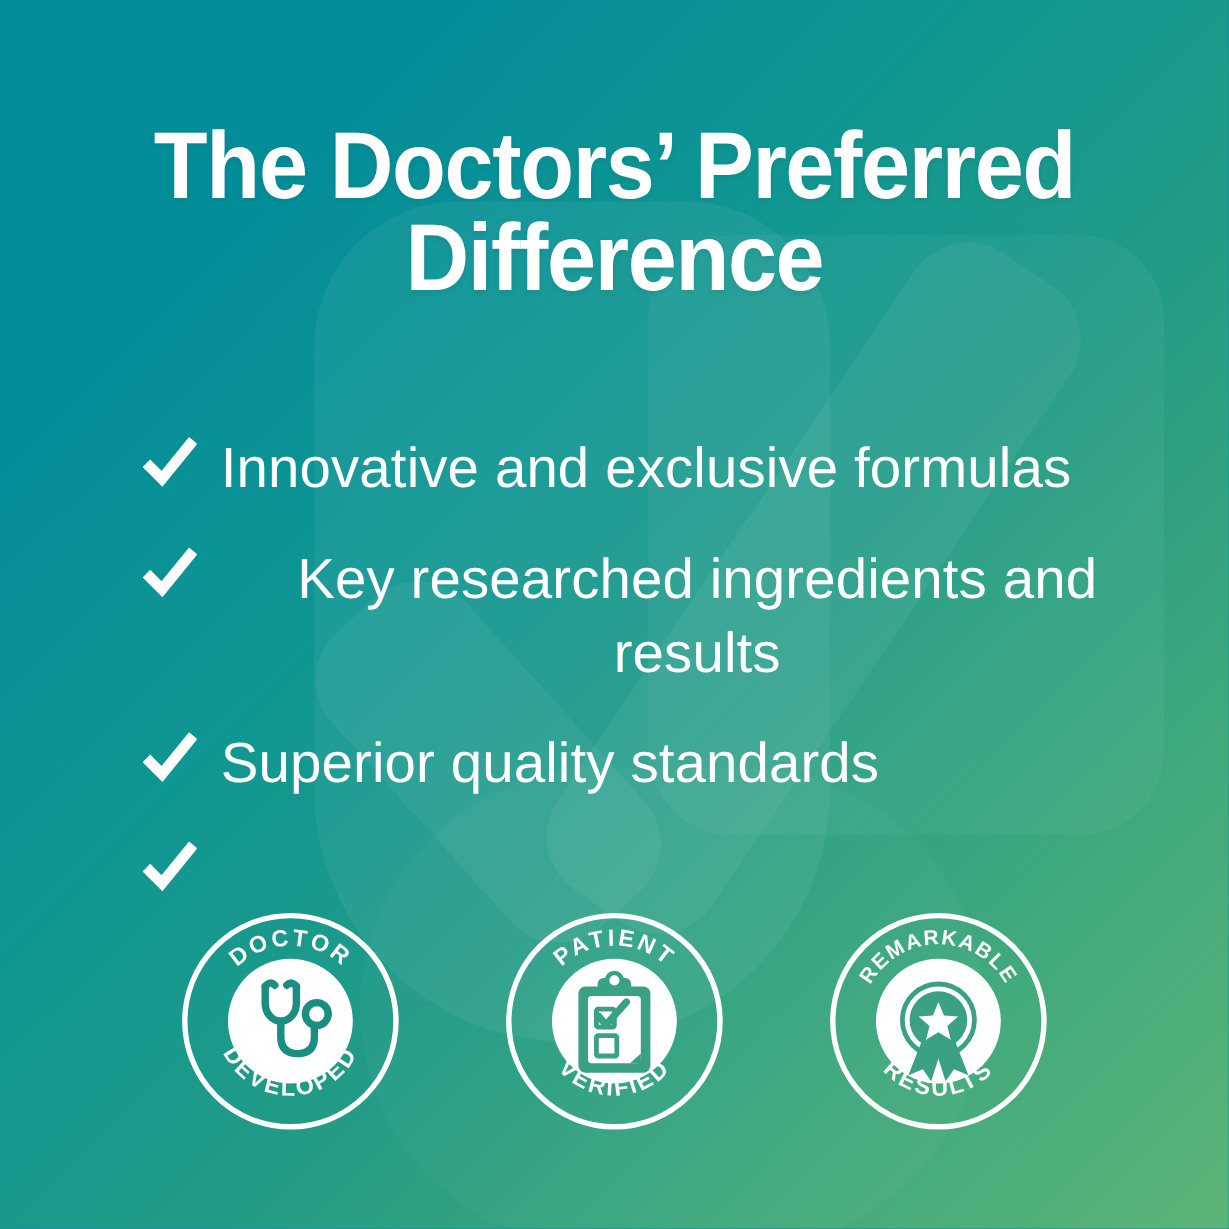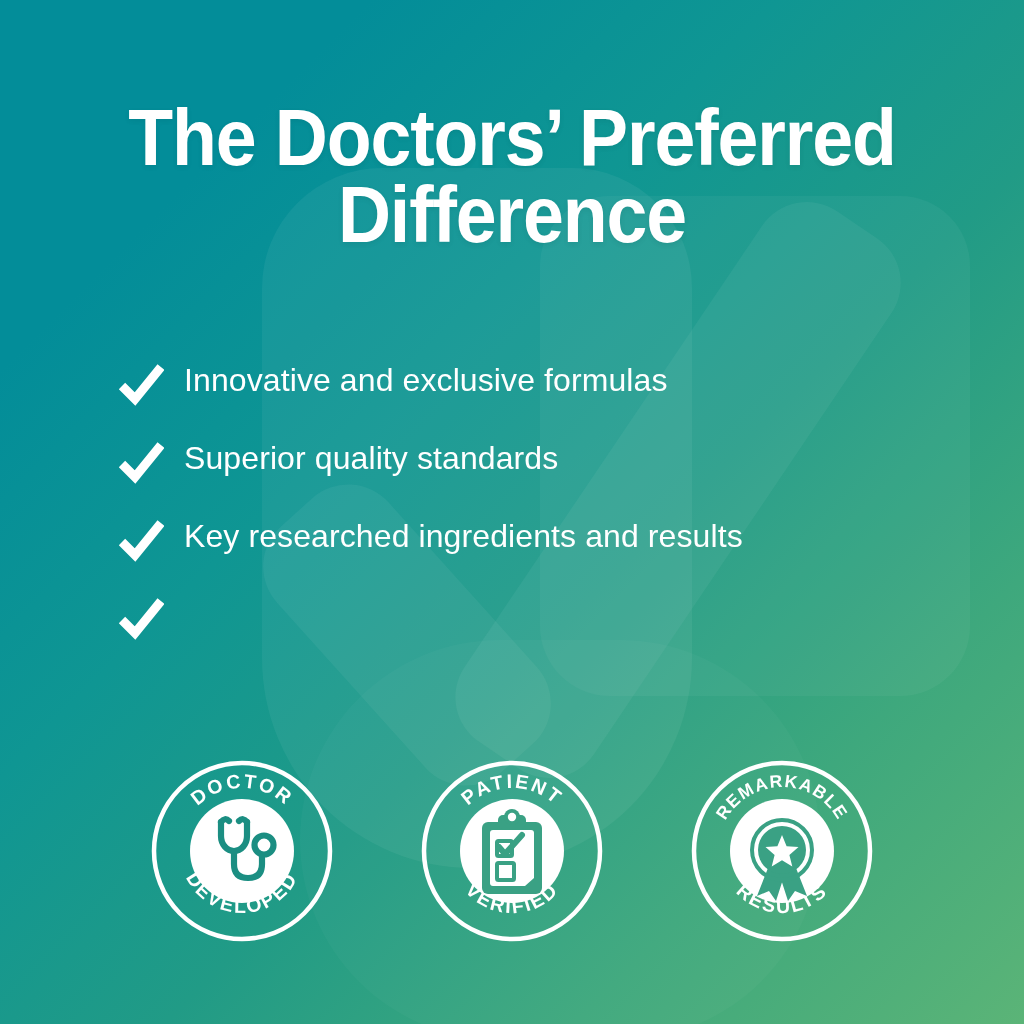--- a/index.html
+++ b/index.html
@@ -129,21 +129,21 @@
     flex: 0 0 auto;
     width: 46px;
     height: 46px;
     margin-right: 20px;
     margin-top: 4px;
   }
   .check svg { display: block; }
 
   .btext {
     color: #ffffff;
-    font-size: 32px;
+    font-size: 47px;
     line-height: 1.33;
     font-weight: 400;
     letter-spacing: 0.1px;
     white-space: pre-line;
     padding-top: 1px;
     text-align: center;
   }
 
   
   .badges {
@@ -192,30 +192,30 @@
         </span>
         <span class="btext">Innovative and exclusive formulas</span>
       </div>
 
       <div class="bullet">
         <span class="check">
           <svg viewBox="0 0 46 46" width="46" height="46" aria-hidden="true">
             <path d="M4 24 L17 37 L43 5" fill="none" stroke="#ffffff" stroke-width="9" stroke-linecap="butt" stroke-linejoin="miter"></path>
           </svg>
         </span>
-        <span class="btext">Superior quality standards</span>
+        <span class="btext">Key researched ingredients and results</span>
       </div>
 
       <div class="bullet">
         <span class="check">
           <svg viewBox="0 0 46 46" width="46" height="46" aria-hidden="true">
             <path d="M4 24 L17 37 L43 5" fill="none" stroke="#ffffff" stroke-width="9" stroke-linecap="butt" stroke-linejoin="miter"></path>
           </svg>
         </span>
-        <span class="btext">Key researched ingredients and results</span>
+        <span class="btext">Superior quality standards</span>
       </div>
 
       <div class="bullet">
         <span class="check">
           <svg viewBox="0 0 46 46" width="46" height="46" aria-hidden="true">
             <path d="M4 24 L17 37 L43 5" fill="none" stroke="#ffffff" stroke-width="9" stroke-linecap="butt" stroke-linejoin="miter"></path>
           </svg>
         </span>
       </div>
 

